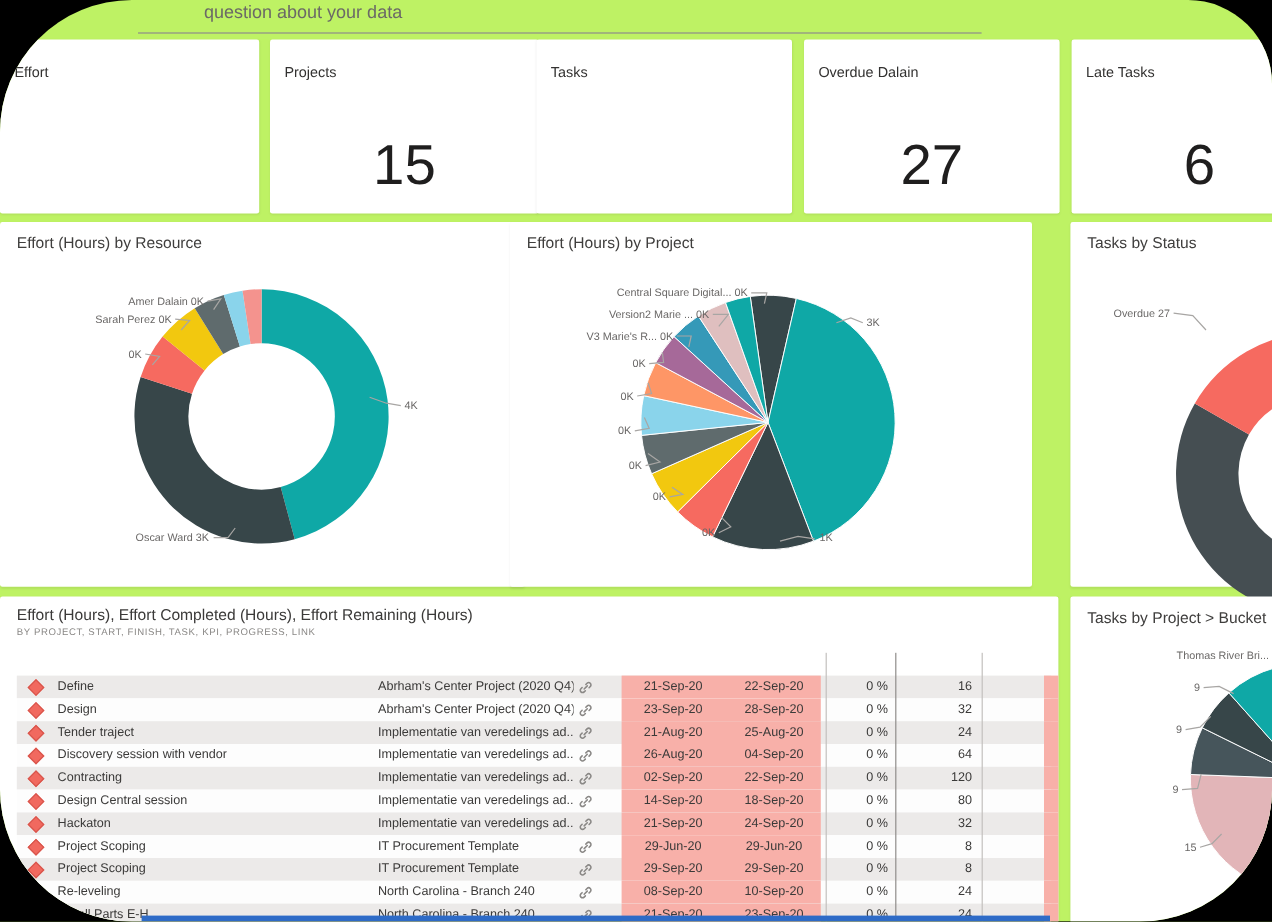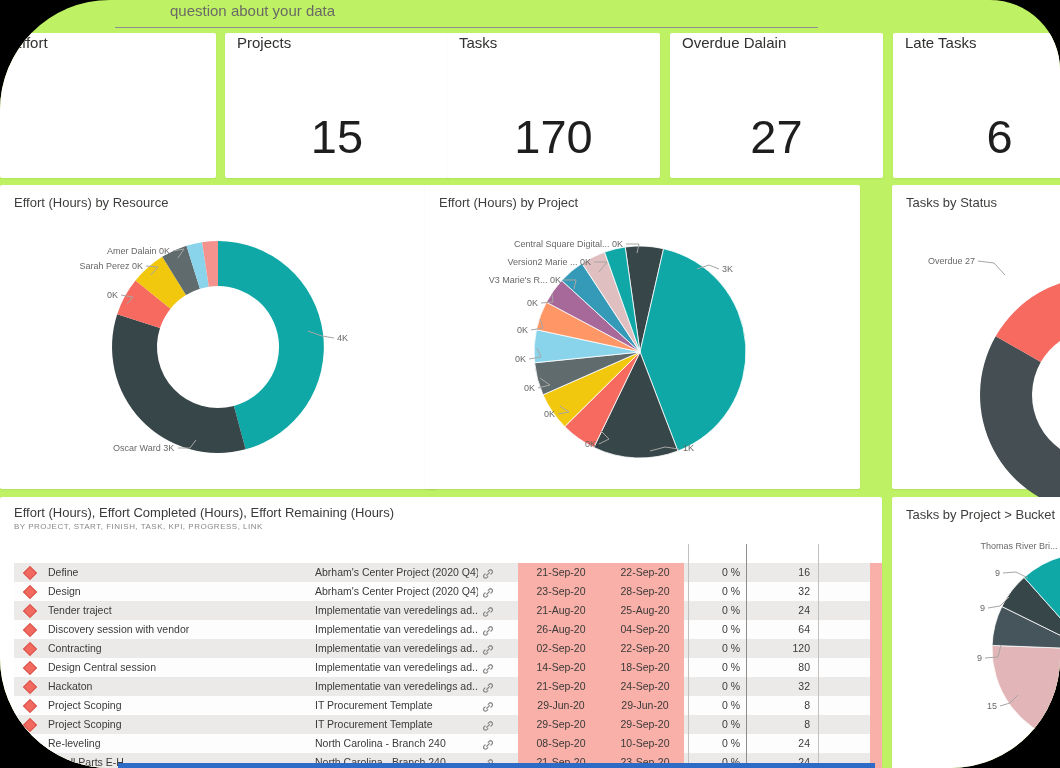--- a/index.html
+++ b/index.html
@@ -3,21 +3,21 @@
 <meta charset="utf-8">
 <style>
   html,body{margin:0;padding:0;background:#000;}
   .screen{position:relative;width:1060px;height:768px;background:#bef264;overflow:hidden;
     border-radius:110px 70px 110px 110px;font-family:Liberation Sans, sans-serif;}
   
   .qa{position:absolute;left:115px;top:0;width:703px;height:27px;border-bottom:1.5px solid #8F8D8B;}
   .qa-text{position:absolute;left:55px;top:2px;font-size:15px;color:#6B6966;}
   
   .card{position:absolute;background:#FFFFFF;border-radius:2px;box-shadow:0 1px 2px rgba(0,0,0,.07);}
-  .kpi-label{position:absolute;left:12px;top:1px;font-size:15px;color:#323130;}
+  .kpi-label{position:absolute;left:12px;top:20px;font-size:12px;color:#323130;}
   .kpi-value{position:absolute;left:0;right:0;top:76px;text-align:center;font-size:47px;font-weight:300;color:#1F1E1E;}
   .card-title{position:absolute;left:14px;top:10px;font-size:13px;color:#3F3E3D;white-space:nowrap;}
   svg.chart{position:absolute;left:0;top:0;overflow:visible;}
   .callout{font-size:9px;fill:#6A6867;}
   .leader{fill:none;stroke:#A8A6A4;stroke-width:1;}
   
   .tbl-title{position:absolute;left:14px;top:8px;font-size:13px;color:#3B3A39;}
   .tbl-sub{position:absolute;left:14px;top:25px;font-size:8px;letter-spacing:.5px;color:#8A8886;}
   .thead{position:absolute;left:0;top:47px;width:882px;height:19px;}
   .thead-bg{position:absolute;left:14px;top:0;width:862px;height:19px;background:#EBE9E8;}
@@ -52,21 +52,20 @@
 
   <div class="card" style="left:0;top:33px;width:216px;height:145px;">
     <div class="kpi-label">Effort</div>
   </div>
   <div class="card" style="left:225px;top:33px;width:213px;height:145px;padding-left:11px;">
     <div class="kpi-label">Projects</div>
     <div class="kpi-value">15</div>
   </div>
   <div class="card" style="left:447px;top:33px;width:213px;height:145px;">
     <div class="kpi-label">Tasks</div>
-    <div class="kpi-value">170</div>
   </div>
   <div class="card" style="left:670px;top:33px;width:213px;height:145px;">
     <div class="kpi-label">Overdue Dalain</div>
     <div class="kpi-value">27</div>
   </div>
   <div class="card" style="left:893px;top:33px;width:213px;height:145px;">
     <div class="kpi-label">Late Tasks</div>
     <div class="kpi-value">6</div>
   </div>
 

